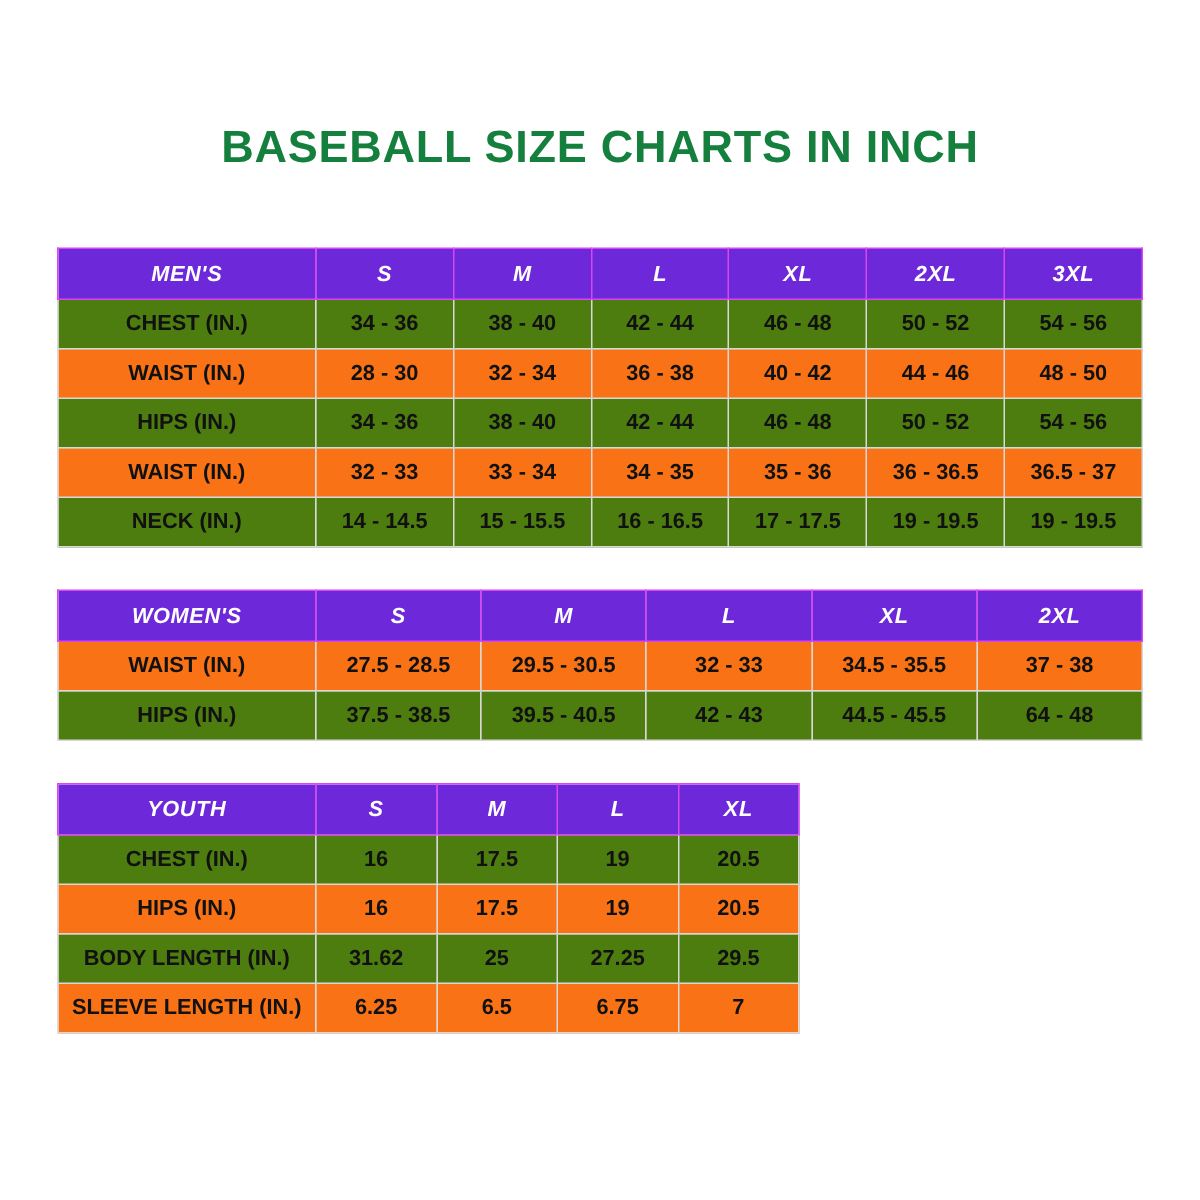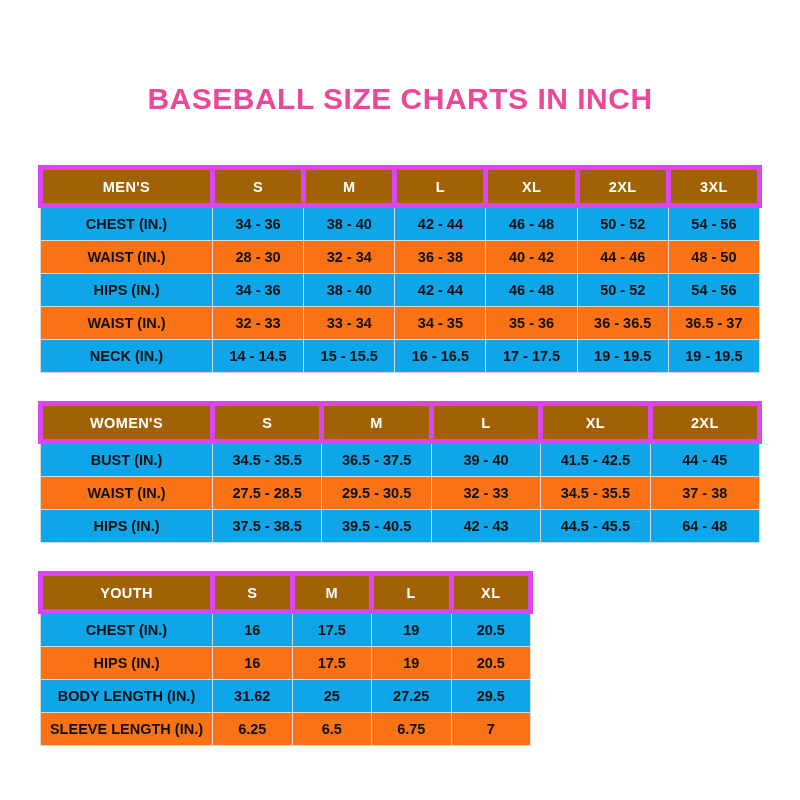--- a/index.html
+++ b/index.html
@@ -18,21 +18,21 @@
     width: 800px;
     height: 800px;
     box-sizing: border-box;
     position: relative;
   }
   .title {
     text-align: center;
     font-size: 30px;
     font-weight: bold;
     letter-spacing: 0.5px;
-    color: #ec4899;
+    color: #15803d;
     margin: 0;
     padding-top: 82px;
     line-height: 1.1;
   }
   .tables {
     padding: 0 38px;
     margin-top: 50px;
   }
   table {
     border-collapse: collapse;
@@ -48,28 +48,29 @@
   th, td {
     border: 1px solid #d8d8d8;
     height: 32px;
     text-align: center;
     vertical-align: middle;
     font-weight: bold;
     padding: 0 2px;
     white-space: nowrap;
   }
   thead th {
-    background: #a16207;
+    background: #6d28d9;
     color: #ffffff;
-    border: 5px solid #d946ef;
+    border: 1px solid #d946ef;
     height: 33px;
     letter-spacing: 0.4px;
+    font-style: italic;
   }
   tbody tr.odd td {
-    background: #0ea5e9;
+    background: #4d7c0f;
   }
   tbody tr.even td {
     background: #f97316;
   }
   td.rowlabel, th.rowlabel {
     text-align: center;
   }
   .men col.c0, .women col.c0 { width: 172px; }
   .youth col.c0 { width: 172px; }
   .spacer-sm { height: 28px; }
@@ -169,28 +170,20 @@
         <tr>
           <th class="rowlabel">WOMEN'S</th>
           <th>S</th>
           <th>M</th>
           <th>L</th>
           <th>XL</th>
           <th>2XL</th>
         </tr>
       </thead>
       <tbody>
-        <tr class="odd">
-          <td class="rowlabel">BUST (IN.)</td>
-          <td>34.5 - 35.5</td>
-          <td>36.5 - 37.5</td>
-          <td>39 - 40</td>
-          <td>41.5 - 42.5</td>
-          <td>44 - 45</td>
-        </tr>
         <tr class="even">
           <td class="rowlabel">WAIST (IN.)</td>
           <td>27.5 - 28.5</td>
           <td>29.5 - 30.5</td>
           <td>32 - 33</td>
           <td>34.5 - 35.5</td>
           <td>37 - 38</td>
         </tr>
         <tr class="odd">
           <td class="rowlabel">HIPS (IN.)</td>

